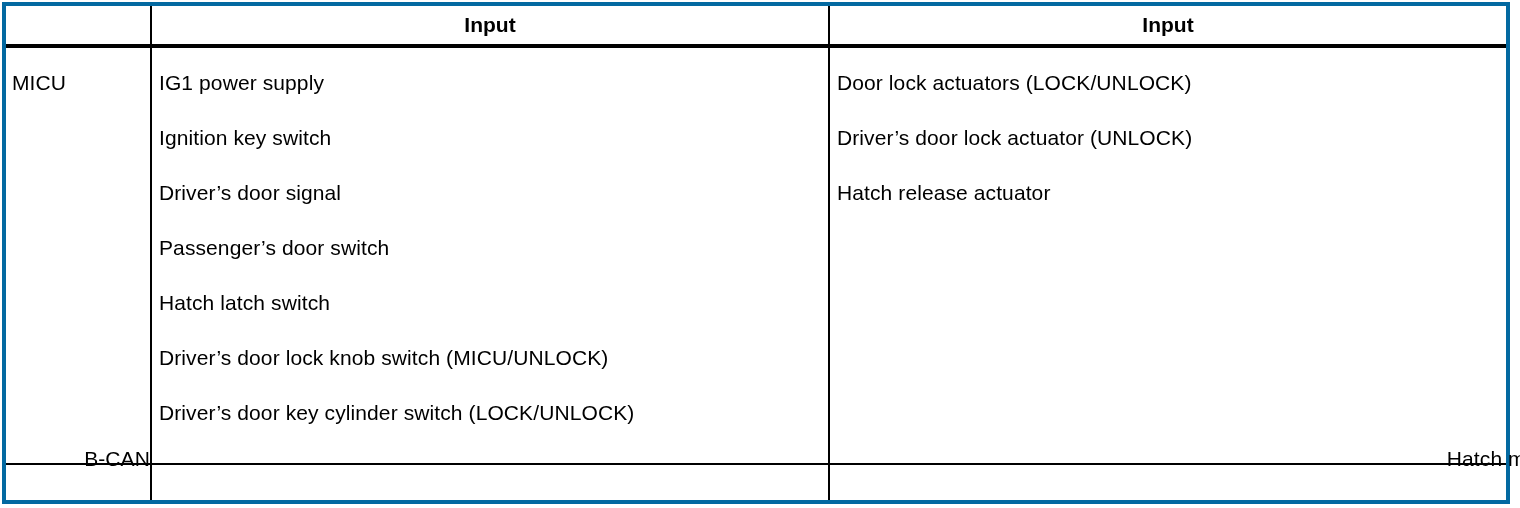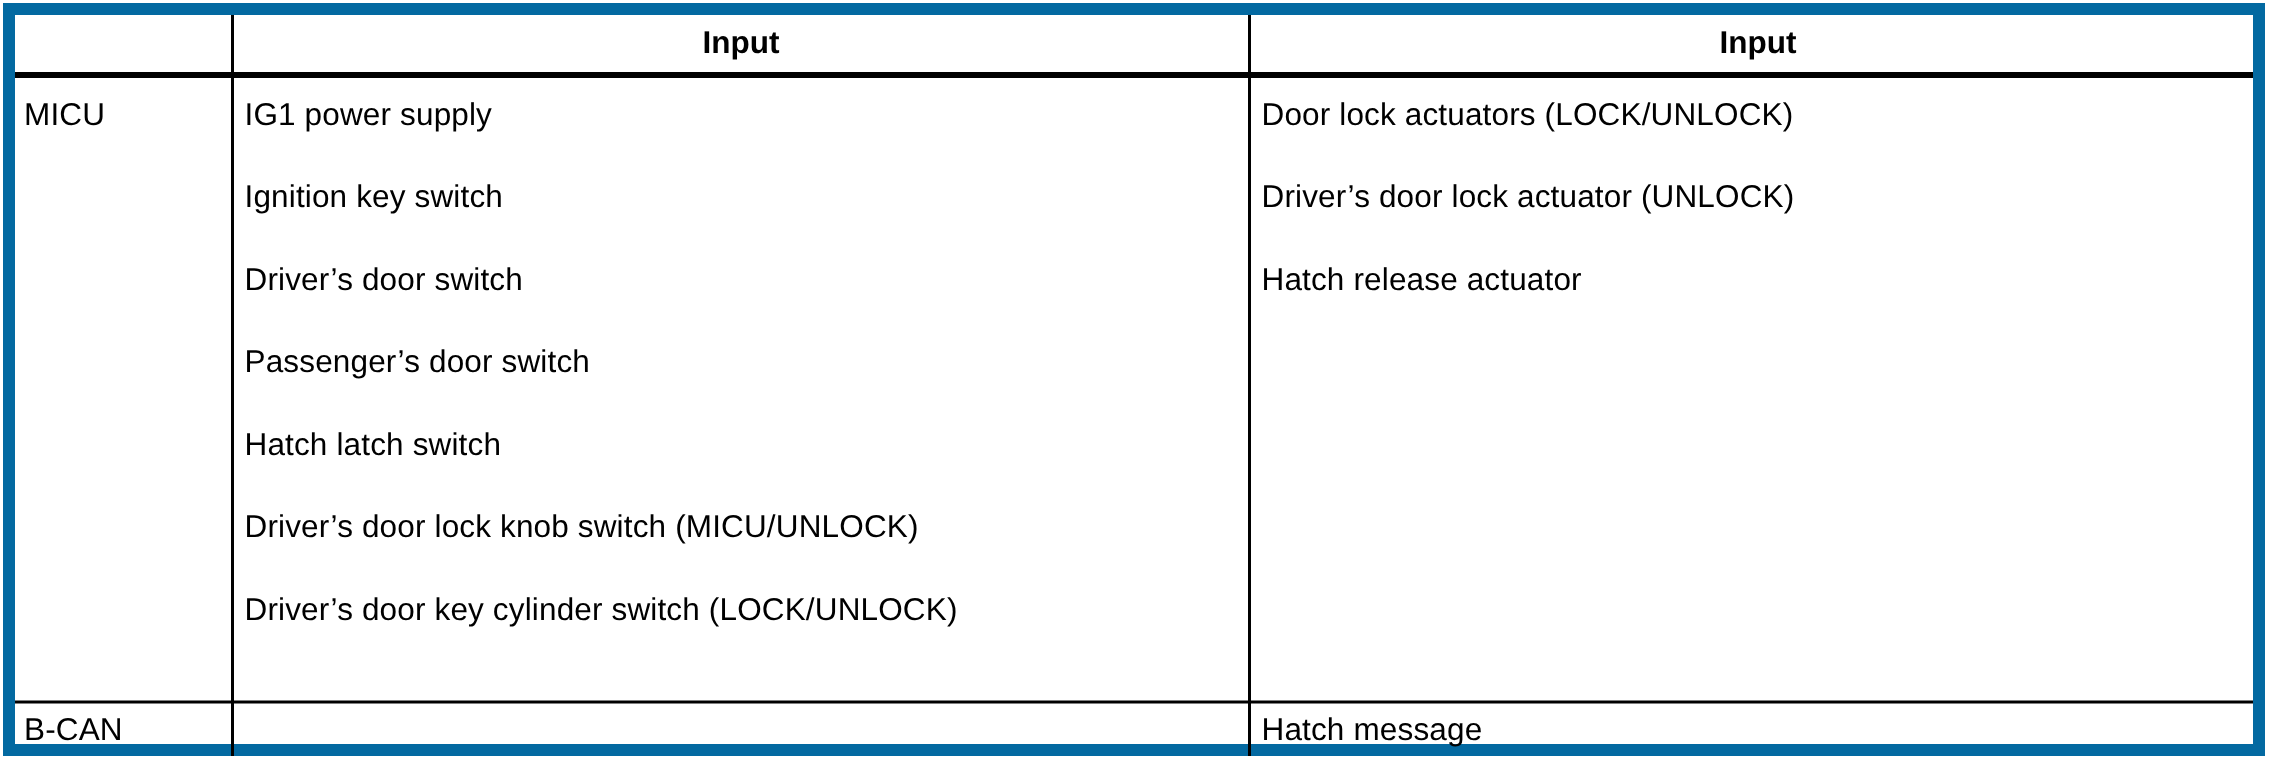--- a/index.html
+++ b/index.html
@@ -22,21 +22,21 @@
   }
 
   
   .table-wrap {
     position: absolute;
     left: 2px;
     top: 2px;
     width: 1508px;
     height: 502px;
     box-sizing: border-box;
-    border: 8px solid #0369a1;
+    border: 4px solid #0369a1;
     background: #ffffff;
   }
 
   
   .thead {
     position: absolute;
     left: 0;
     top: 0;
     width: 100%;
     height: 38px;
@@ -89,22 +89,22 @@
 
   
   .cell {
     position: absolute;
     box-sizing: border-box;
   }
   .col-source { left: 0;     width: 144px; padding-left: 6px; }
   .col-input  { left: 146px; width: 684px; padding-left: 7px; }
   .col-output { left: 824px; width: 764px; padding-left: 7px; }
 
-  .row-micu  { top: 4px;    height: 415px; border-radius: 14px; }
-  .row-bcan  { top: 417px; height: 35px; }
+  .row-micu  { top: 14px;    height: 415px; border-radius: 14px; }
+  .row-bcan  { top: 393px; height: 35px; text-align: right; }
 
   .line {
     font-size: 21px;
     line-height: 24px;
     height: 24px;
     white-space: nowrap;
     letter-spacing: 0.1px;
   }
   
   .row-micu .line {
@@ -133,21 +133,21 @@
       <div class="vrule vrule-2"></div>
       <div class="hrule"></div>
 
       <div class="cell col-source row-micu">
         <div class="line">MICU</div>
       </div>
 
       <div class="cell col-input row-micu">
         <div class="line">IG1 power supply</div>
         <div class="line">Ignition key switch</div>
-        <div class="line">Driver’s door switch</div>
+        <div class="line">Driver’s door signal</div>
         <div class="line">Passenger’s door switch</div>
         <div class="line">Hatch latch switch</div>
         <div class="line">Driver’s door lock knob switch (MICU/UNLOCK)</div>
         <div class="line">Driver’s door key cylinder switch (LOCK/UNLOCK)</div>
       </div>
 
       <div class="cell col-output row-micu">
         <div class="line">Door lock actuators (LOCK/UNLOCK)</div>
         <div class="line">Driver’s door lock actuator (UNLOCK)</div>
         <div class="line">Hatch release actuator</div>

